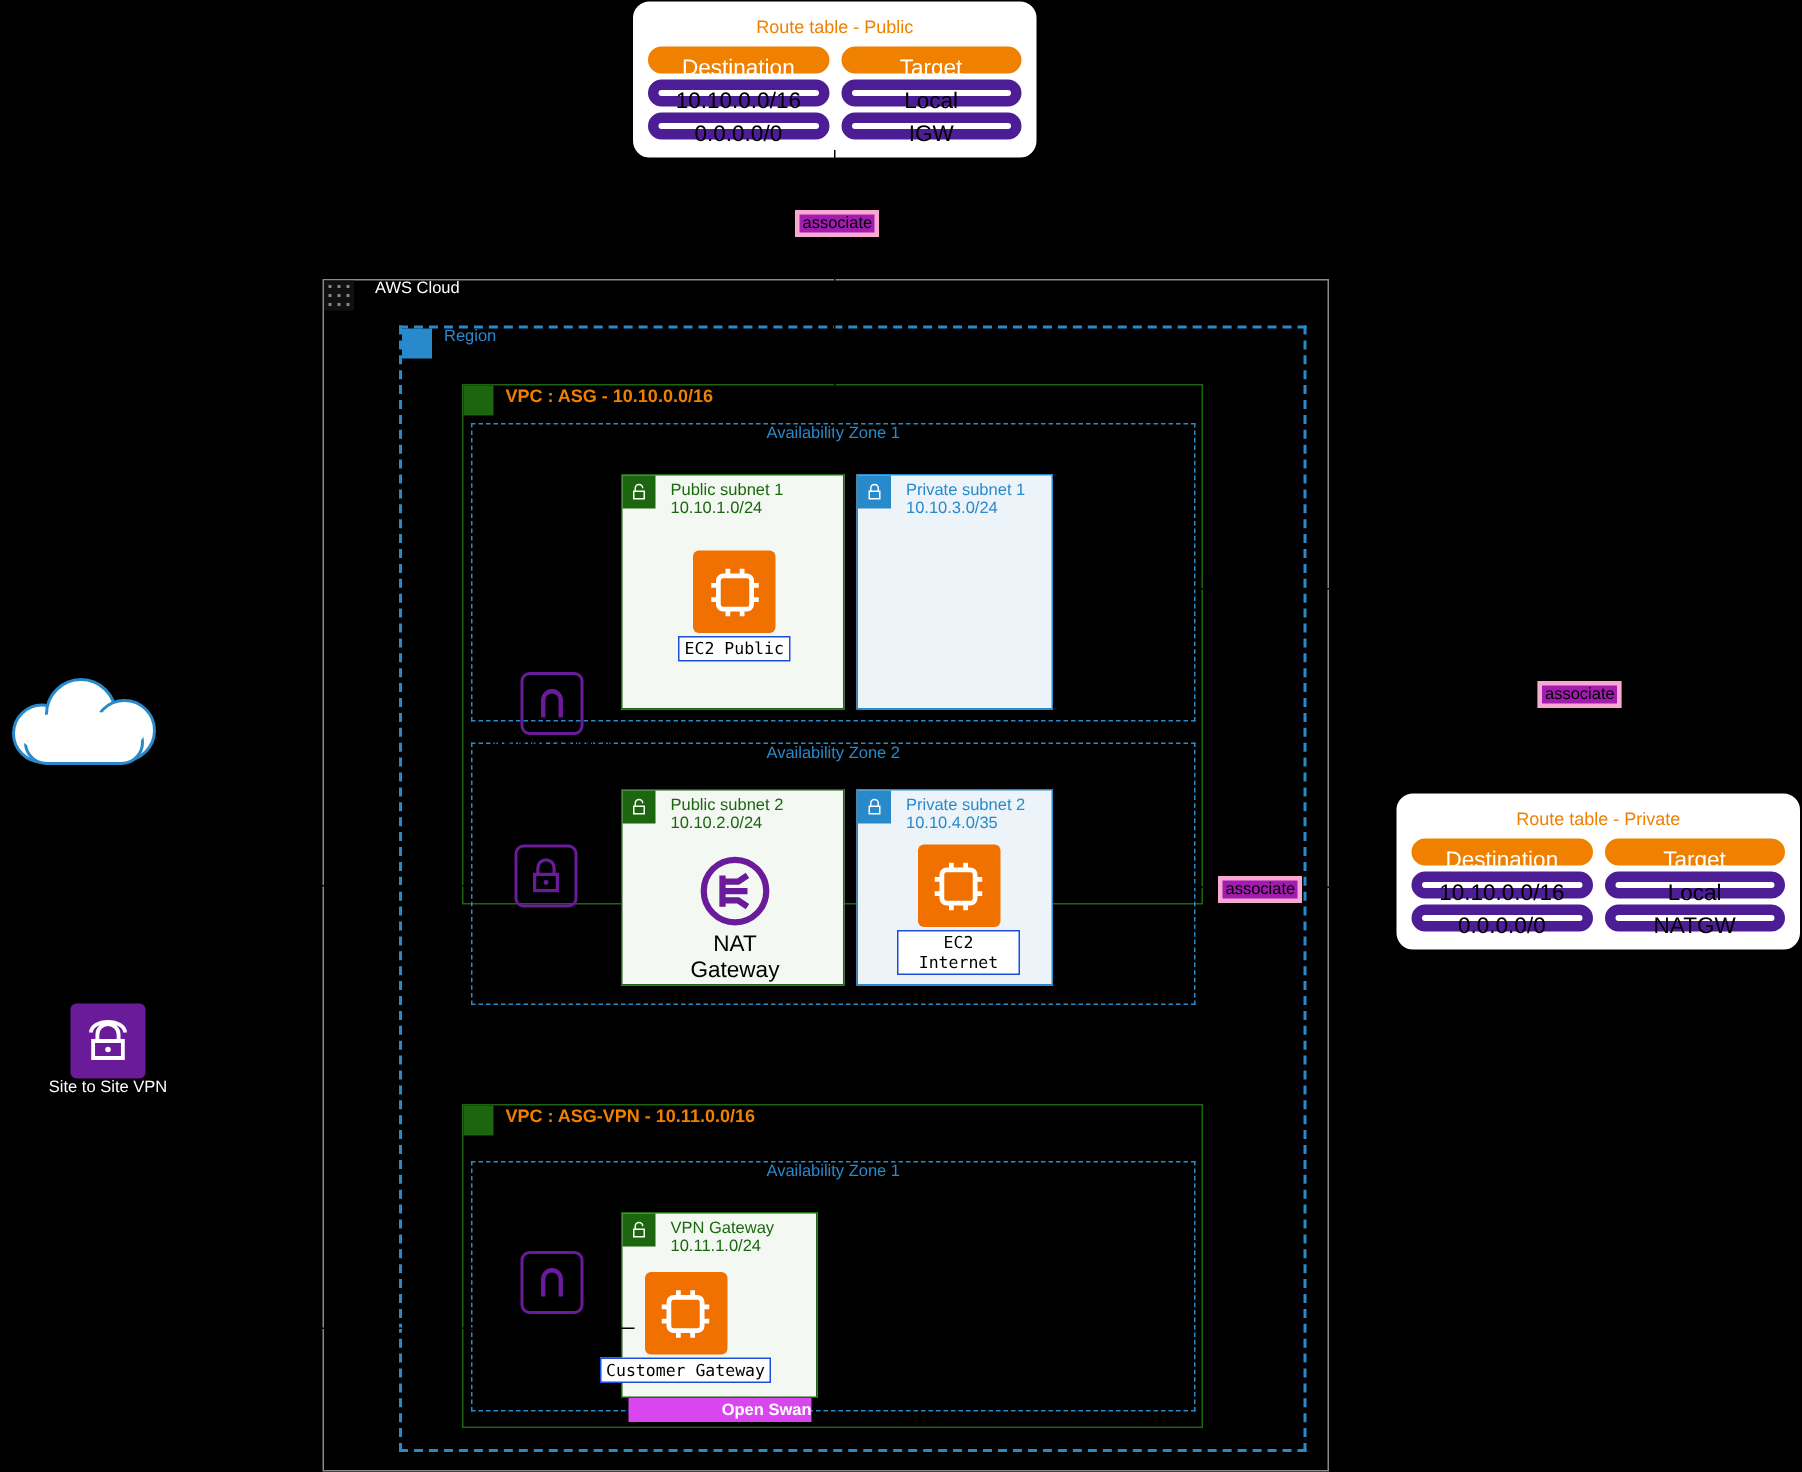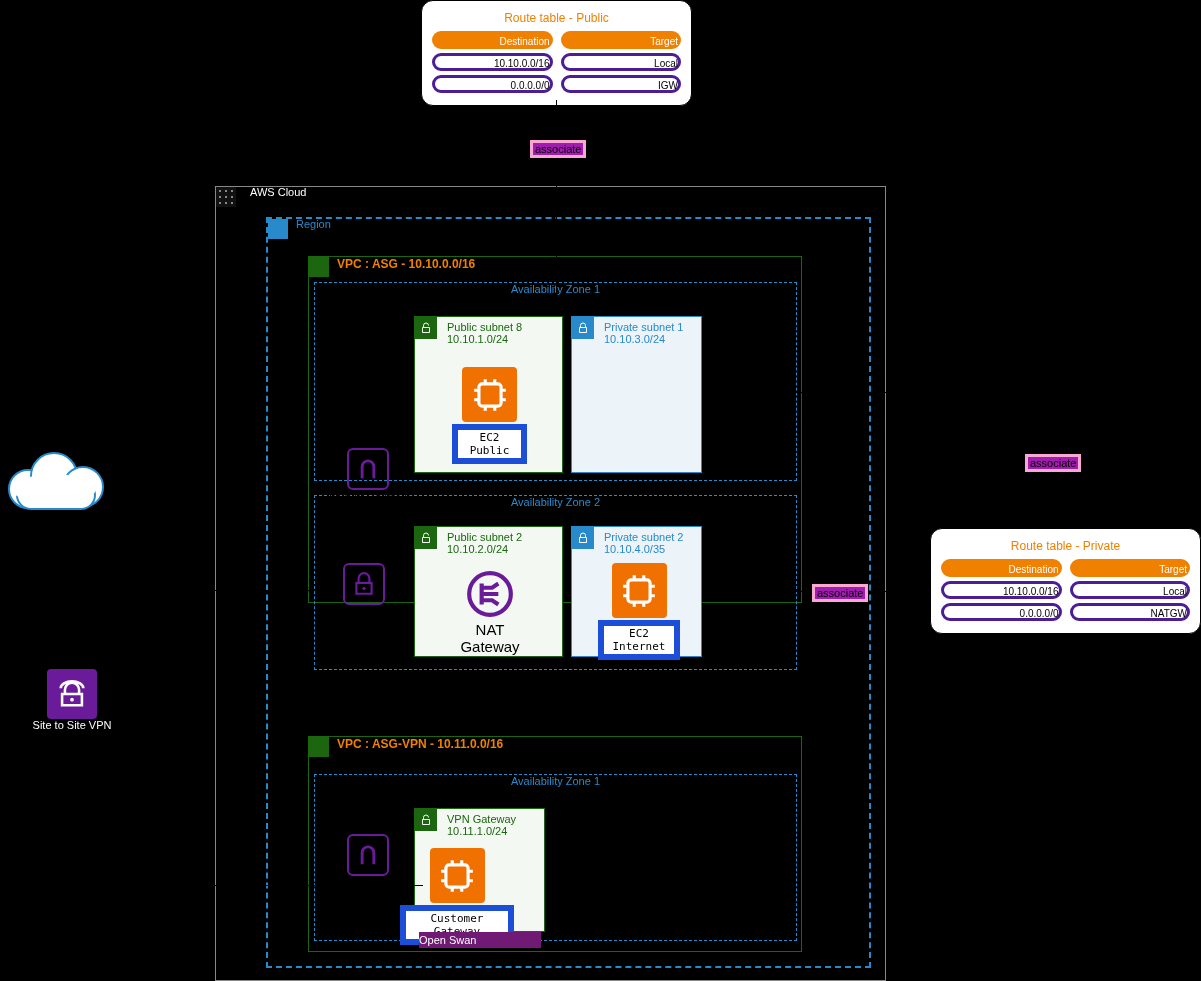--- a/index.html
+++ b/index.html
@@ -2,21 +2,21 @@
 <html><head>
 <meta charset="utf-8">
 <style>
   *{box-sizing:border-box;font-family:Arial,Helvetica,sans-serif}
   body{margin:0;background:#000;width:1201px;height:981px;position:relative;overflow:hidden}
   .abs{position:absolute}
   
   .rtbox{background:#fff;border:1px solid #000;border-radius:12px;padding:8px 10px}
   .rt-title{color:#F08000;font-size:12px;text-align:center;margin:2px 0 6px}
   .rt-row{display:flex;gap:8px;margin-bottom:4px}
-  .pill{flex:1;border-radius:10px;height:18px;line-height:16px;font-size:10px;text-align:right;border:3px solid #4c1d95;background:#fff}
+  .pill{flex:1;border-radius:10px;height:18px;line-height:16px;font-size:15px;text-align:center;border:7px solid #4c1d95;background:#fff}
   .pill.head{background:#F08000;color:#fff;border-color:#F08000}
   
   .cloud-line{border:1px solid #888}
   .cloud-label{position:absolute;left:34px;top:-1px;color:#fff;font-size:11px}
   .sq{position:absolute;left:0;top:0;width:20px;height:20px}
   .aws-ico .d{position:absolute;background:#888;width:2px;height:2px}
   .region-box{border:2px dashed #298ACB}
   .region-label{position:absolute;left:28px;top:-1px;color:#298ACB;font-size:11px}
   .vpc-box{border:1px solid #1B660F}
   .vpc-label{position:absolute;left:28px;top:-0px;color:#F08000;font-weight:bold;font-size:12px}
@@ -27,25 +27,25 @@
   .subnet.pub{border-color:#1B660F;background:#F3F9F2}
   .subnet.prv{border-color:#298ACB;background:#ECF3F9}
   .sub-badge{position:absolute;left:0;top:0;width:22px;height:22px;display:flex;align-items:center;justify-content:center}
   .sub-badge.pub{background:#1B660F}
   .sub-badge.prv{background:#298ACB}
   .sub-name{font-size:11px;margin-left:26px}
   .sub-name.pub{color:#1B660F}
   .sub-name.prv{color:#298ACB}
   .node{position:absolute;background:transparent;text-align:center;font-size:11px}
   .node .icon{width:55px;height:55px;border-radius:4px;margin:0 auto;display:flex;align-items:center;justify-content:center}
-  .node .cap{margin-top:2px;border:6px solid #1d4ed8;background:#fff;padding:1px 2px;font-family:monospace;font-size:11px}
+  .node .cap{margin-top:2px;border:1px solid #1d4ed8;background:#fff;padding:1px 2px;font-family:monospace;font-size:11px}
   .icon.ec2{background:#F07000}
   .icon.purple{border:2px solid #6A1B9A;border-radius:6px}
   .icon.pfill{background:#6A1B9A;border-radius:4px}
-  .tag-open{background:#701a75;color:#fff;font-size:11px;text-align:left;font-weight:normal;padding:2px 0}
+  .tag-open{background:#d946ef;color:#fff;font-size:11px;text-align:right;font-weight:bold;padding:2px 0}
   .edge-lbl{position:absolute;background:#a21caf;border:3px solid #f9a8d4;font-size:11px;padding:0 2px}
   .conn{position:absolute;background:#000}
   .cloud-shape{width:110px;height:65px;position:relative}
   .cloud-shape div{position:absolute;background:#fff;border:2px solid #298ACB;border-radius:50%}
 </style>
 </head>
 <body>
 
 <div class="abs rtbox" style="left:421px;top:0;width:271px">
   <div class="rt-title">Route table - Public</div>
@@ -111,21 +111,21 @@
 <div class="abs az-box" style="left:314px;top:495px;width:483px;height:175px">
   <div class="az-label">Availability Zone 2</div>
 </div>
 
 <div class="subnet pub" style="left:414px;top:316px;width:149px;height:157px">
   <div class="sub-badge pub">
     <svg width="12" height="12" viewBox="0 0 24 24">
         <path fill="none" stroke="#fff" stroke-width="2" d="M7 11V7a5 5 0 0110 0M5 11h14v10H5z"></path>
       </svg>
   </div>
-  <div class="sub-name pub">Public subnet 8</div>
+  <div class="sub-name pub">Public subnet 1</div>
   <div class="sub-name pub">10.10.1.0/24</div>
 </div>
 <div class="node" style="left:452px;top:367px;width:75px">
   <div class="icon ec2">
     <svg width="38" height="38" viewBox="0 0 24 24">
         <rect x="5" y="5" width="14" height="14" rx="2" fill="none" stroke="#fff" stroke-width="2"></rect>
         <path stroke="#fff" stroke-width="2" d="M9 2v3M15 2v3M9 19v3M15 19v3M2 9h3M2 15h3M19 9h3M19 15h3"></path>
       </svg>
   </div>
   <div class="cap">EC2 Public</div>

